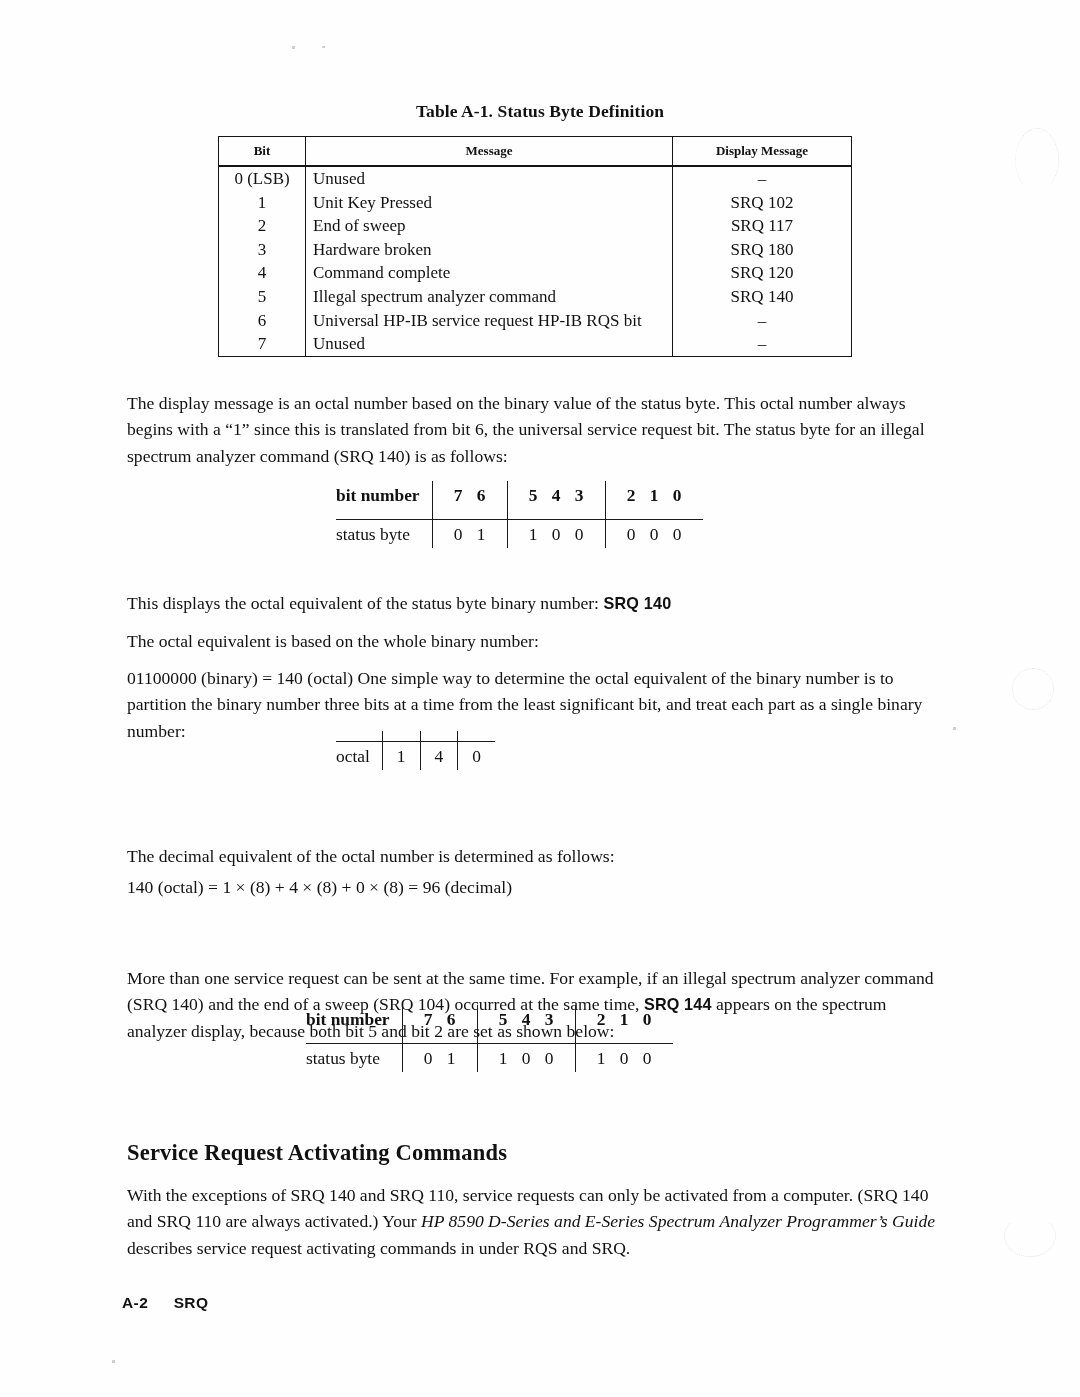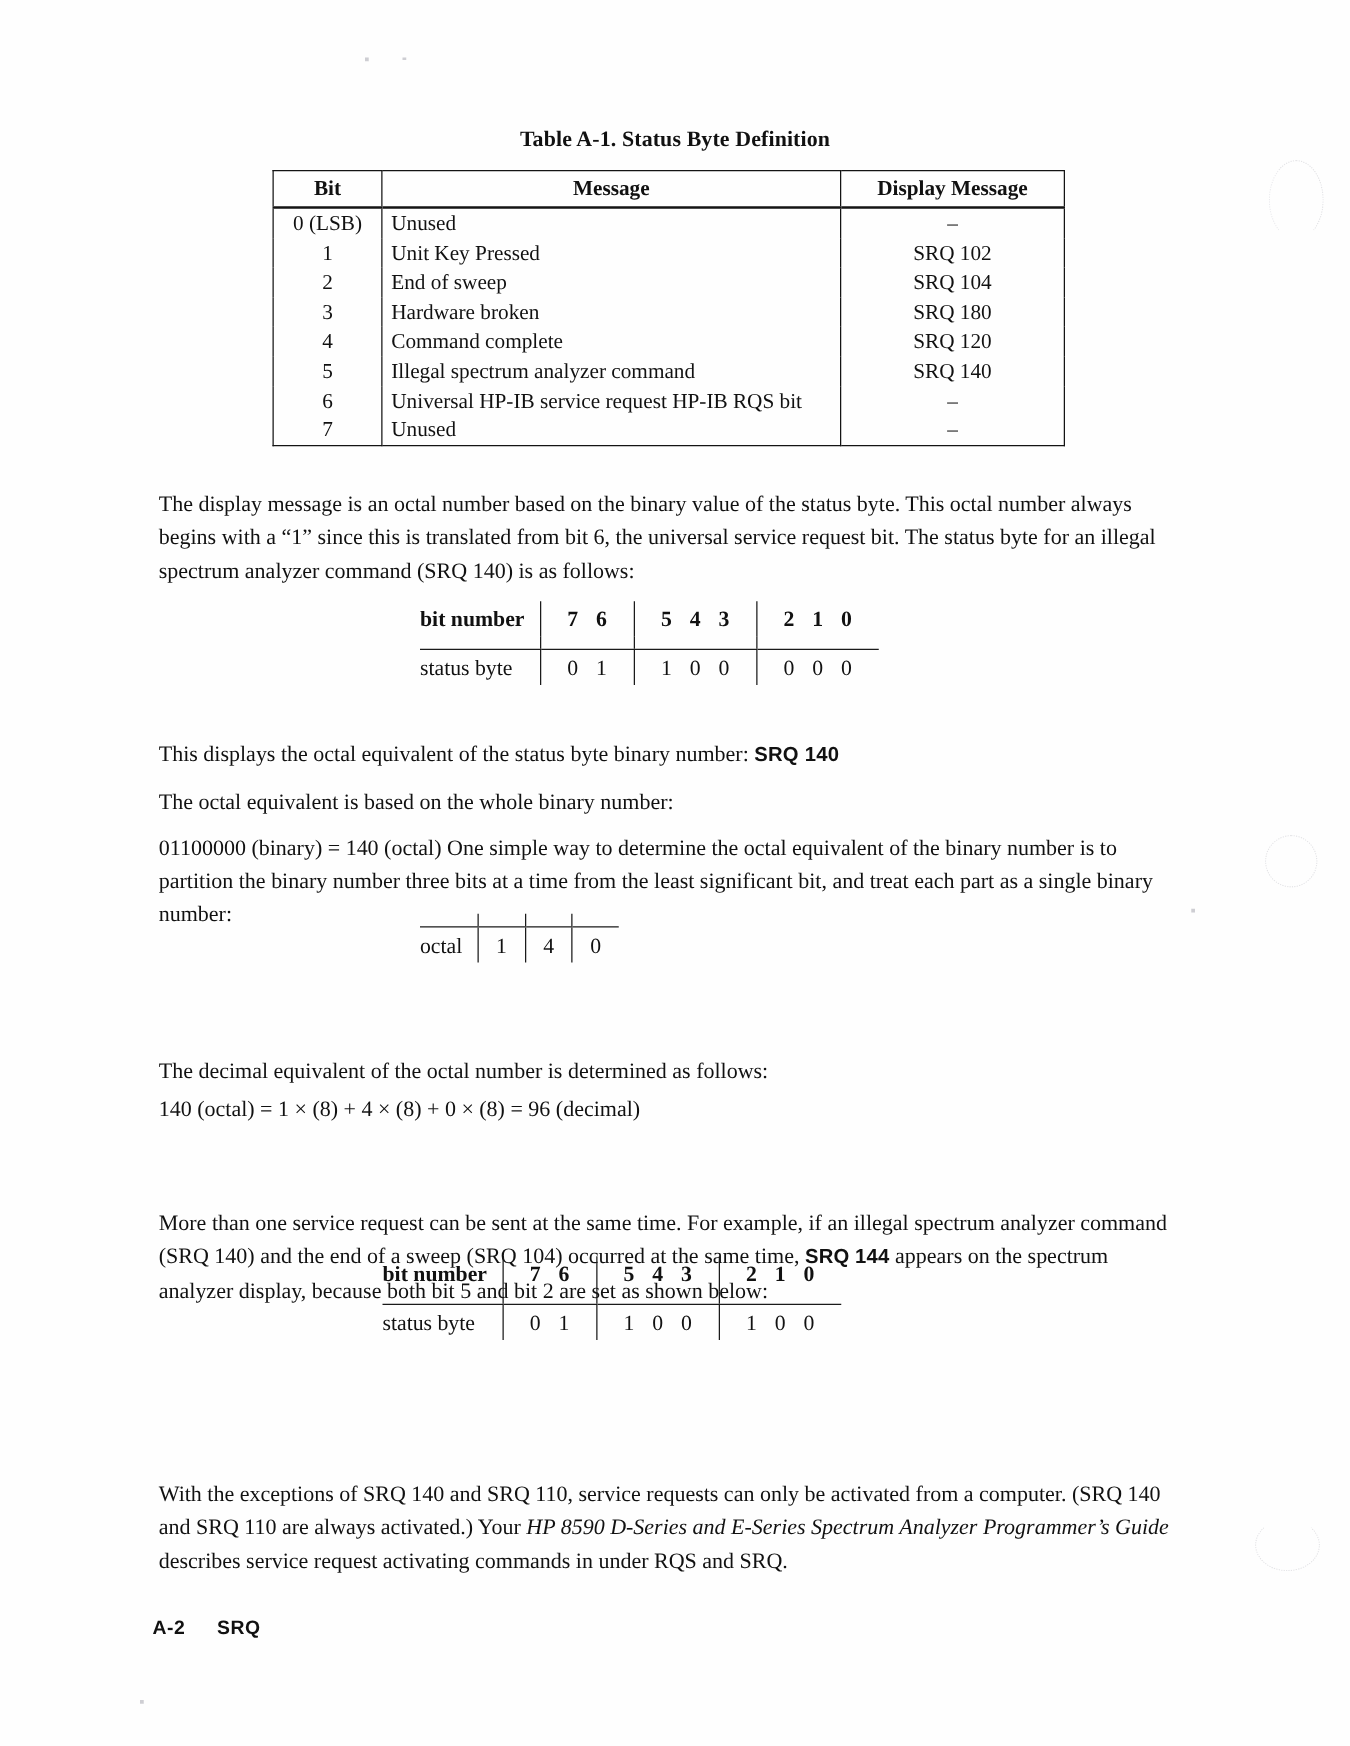--- a/index.html
+++ b/index.html
@@ -60,21 +60,21 @@
     height: 23.6px;
     line-height: 23.6px;
     font-weight: normal;
     vertical-align: middle;
   }
   .status-table thead th {
     font-weight: bold;
     text-align: center;
     height: 28px;
     line-height: 28px;
-    font-size: 17px;
+    font-size: 13px;
     border-bottom-width: 2px;
   }
   .status-table tbody tr td {
     border-top: none;
     border-bottom: none;
   }
   .status-table tbody tr:last-child td { border-bottom: 1px solid #141414; }
   .col-bit   { width: 72px;  text-align: center; }
   .col-msg   { }
   .col-disp  { width: 164px; text-align: center; }
@@ -184,21 +184,21 @@
         <td class="col-disp dash">–</td>
       </tr>
       <tr>
         <td class="col-bit">1</td>
         <td class="col-msg">Unit Key Pressed</td>
         <td class="col-disp">SRQ 102</td>
       </tr>
       <tr>
         <td class="col-bit">2</td>
         <td class="col-msg">End of sweep</td>
-        <td class="col-disp">SRQ 104</td>
+        <td class="col-disp">SRQ 117</td>
       </tr>
       <tr>
         <td class="col-bit">3</td>
         <td class="col-msg">Hardware broken</td>
         <td class="col-disp">SRQ 180</td>
       </tr>
       <tr>
         <td class="col-bit">4</td>
         <td class="col-msg">Command complete</td>
         <td class="col-disp">SRQ 120</td>
@@ -308,20 +308,21 @@
         <td class="lbl">status byte</td>
         <td class="grp digits"><span>0</span><span>1</span></td>
         <td class="grp digits"><span>1</span><span>0</span><span>0</span></td>
         <td class="grp digits"><span>1</span><span>0</span><span>0</span></td>
         <td class="tail"></td>
       </tr>
     </tbody>
       </table>
   </div>
 
+  <div class="section-h" style="top:1140px;">Service Request Activating Commands</div>
 
   <div class="para" style="top:1182px;">
     <span>With the exceptions of SRQ 140 and SRQ 110, service requests can only be activated from a computer.  (SRQ 140 and SRQ 110 are always activated.)  Your</span>
     <span class="ital">HP 8590 D-Series and E-Series Spectrum Analyzer Programmer’s Guide</span>
     <span>describes service request activating commands in under RQS and SRQ.</span>
   </div>
 
   <div class="footer">
     <span>A-2</span>
     <span class="sep"></span>

